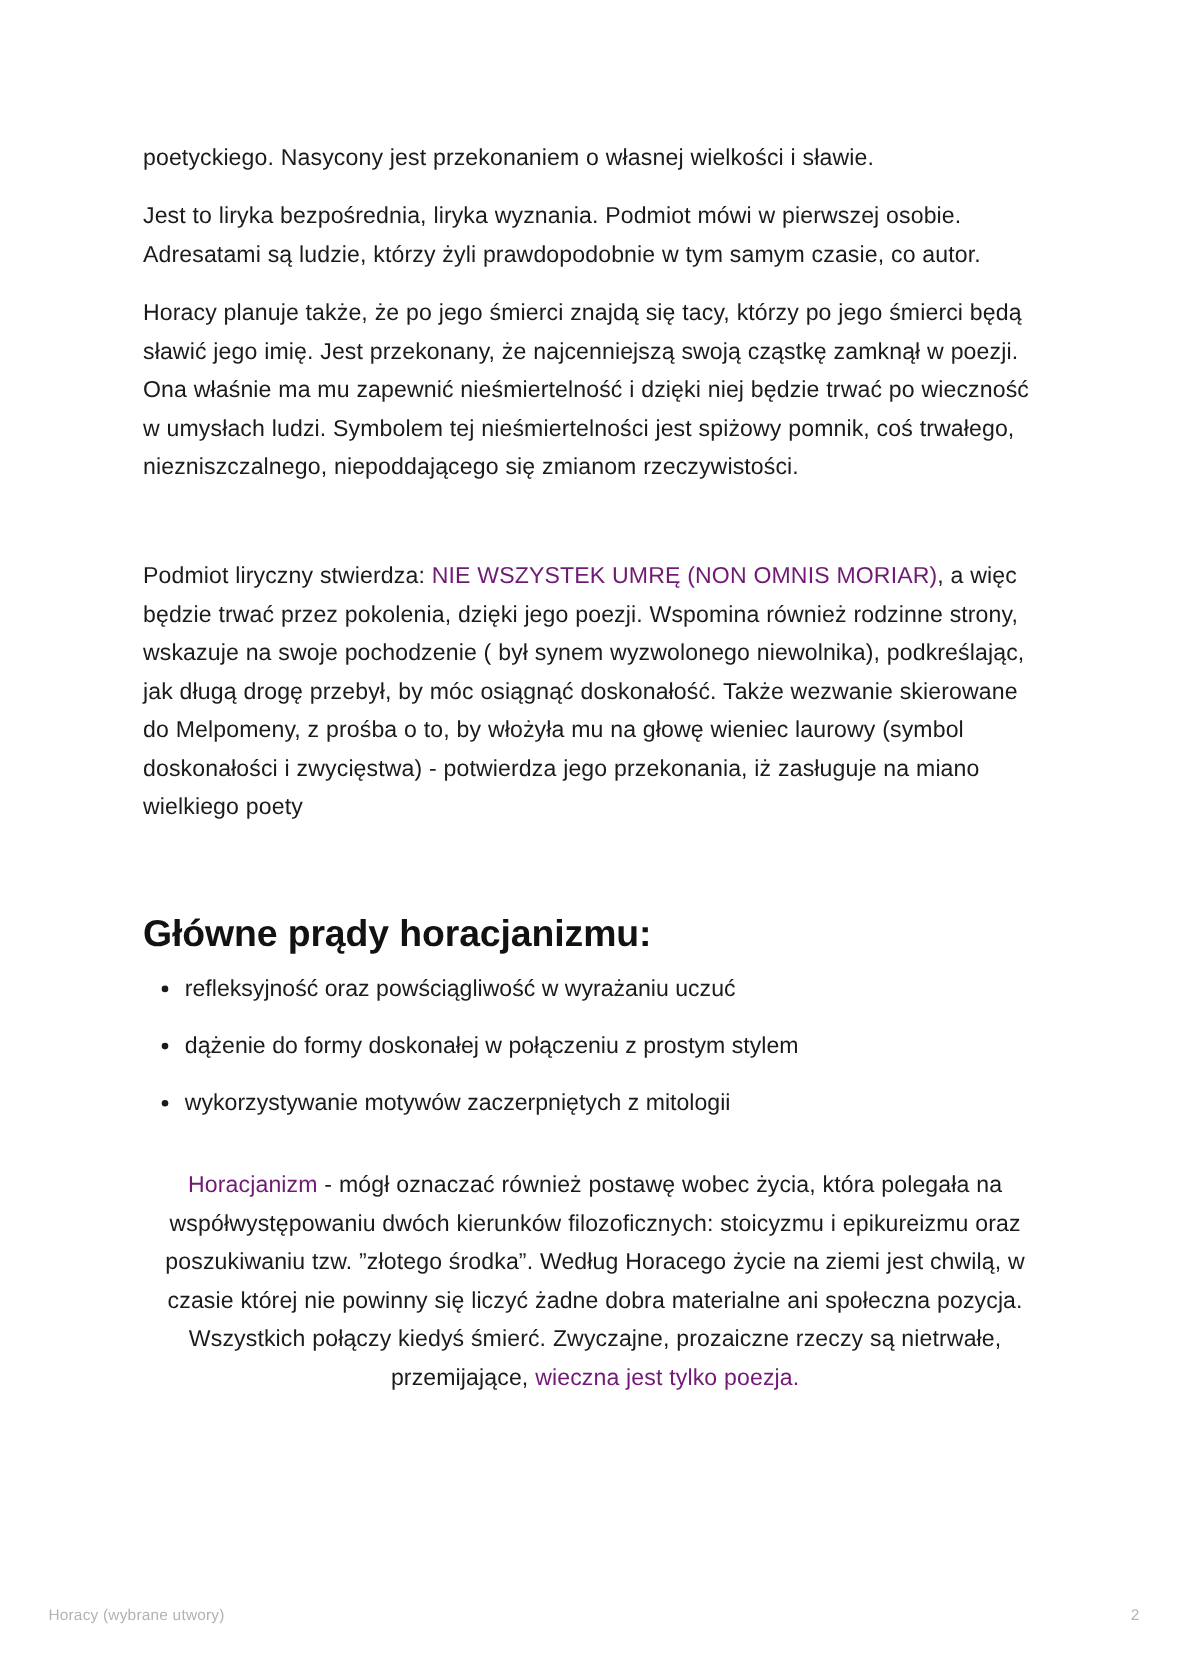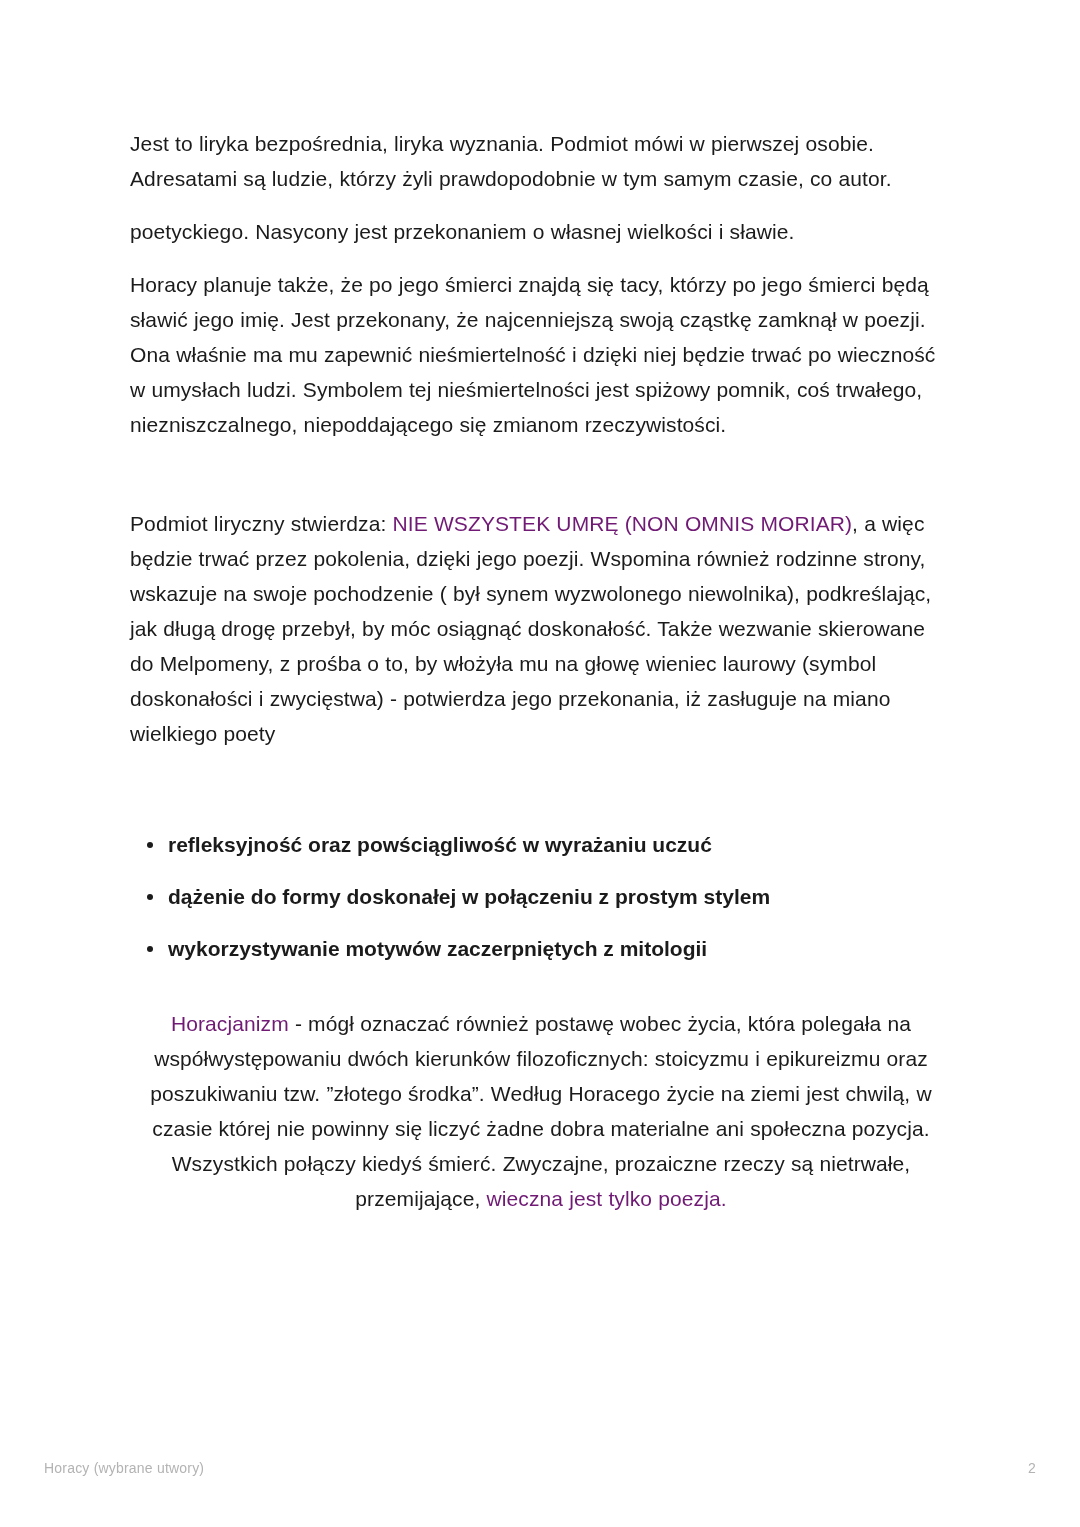--- a/index.html
+++ b/index.html
@@ -60,21 +60,20 @@
     padding: 0 0 0 38px;
     list-style: none;
   }
   ul.bullet-list li {
     position: relative;
     font-size: 21px;
     line-height: 35px;
     color: #1b1b1b;
     margin-bottom: 17px;
     padding-left: 0;
-    font-weight: bold;
   }
   ul.bullet-list li:last-child {
     margin-bottom: 0;
   }
   ul.bullet-list li::before {
     content: "";
     position: absolute;
     left: -21px;
     top: 15px;
     width: 6px;
@@ -104,32 +103,33 @@
     letter-spacing: 0.2px;
   }
 </style>
 </head>
 <body>
 
 <div class="page">
 
   <div class="content">
 
+    <p class="para">poetyckiego. Nasycony jest przekonaniem o własnej wielkości i sławie.</p>
+
     <p class="para">Jest to liryka bezpośrednia, liryka wyznania. Podmiot mówi w pierwszej osobie. Adresatami są ludzie, którzy żyli prawdopodobnie w tym samym czasie, co autor.</p>
-
-    <p class="para">poetyckiego. Nasycony jest przekonaniem o własnej wielkości i sławie.</p>
 
     <p class="para">Horacy planuje także, że po jego śmierci znajdą się tacy, którzy po jego śmierci będą sławić jego imię. Jest przekonany, że najcenniejszą swoją cząstkę zamknął w poezji. Ona właśnie ma mu zapewnić nieśmiertelność i dzięki niej będzie trwać po wieczność w umysłach ludzi. Symbolem tej nieśmiertelności jest spiżowy pomnik, coś trwałego, niezniszczalnego, niepoddającego się zmianom rzeczywistości.</p>
 
     <div class="spacer-para"></div>
 
     <p class="para"><span>Podmiot liryczny stwierdza: </span><strong class="b">NIE WSZYSTEK UMRĘ (NON OMNIS MORIAR)</strong><span>, a więc będzie trwać przez pokolenia, dzięki jego poezji. Wspomina również rodzinne strony, wskazuje na swoje pochodzenie ( był synem wyzwolonego niewolnika), podkreślając, jak długą drogę przebył, by móc osiągnąć doskonałość. Także wezwanie skierowane do Melpomeny, z prośba o to, by włożyła mu na głowę wieniec laurowy (symbol doskonałości i zwycięstwa) - potwierdza jego przekonania, iż zasługuje na miano wielkiego poety</span></p>
 
     <div class="spacer-heading"></div>
 
+    <h2 class="section-heading">Główne prądy horacjanizmu:</h2>
 
     <ul class="bullet-list">
       <li>refleksyjność oraz powściągliwość w wyrażaniu uczuć</li>
       <li>dążenie do formy doskonałej w połączeniu z prostym stylem</li>
       <li>wykorzystywanie motywów zaczerpniętych z mitologii</li>
     </ul>
 
     <div class="spacer-small"></div>
 
     <p class="para"><strong class="b">Horacjanizm</strong><span> - mógł oznaczać również postawę wobec życia, która polegała na współwystępowaniu dwóch kierunków filozoficznych: stoicyzmu i epikureizmu oraz poszukiwaniu tzw. ”złotego środka”. Według Horacego życie na ziemi jest chwilą, w czasie której nie powinny się liczyć żadne dobra materialne ani społeczna pozycja. Wszystkich połączy kiedyś śmierć. Zwyczajne, prozaiczne rzeczy są nietrwałe, przemijające, </span><strong class="b">wieczna jest tylko poezja.</strong></p>

